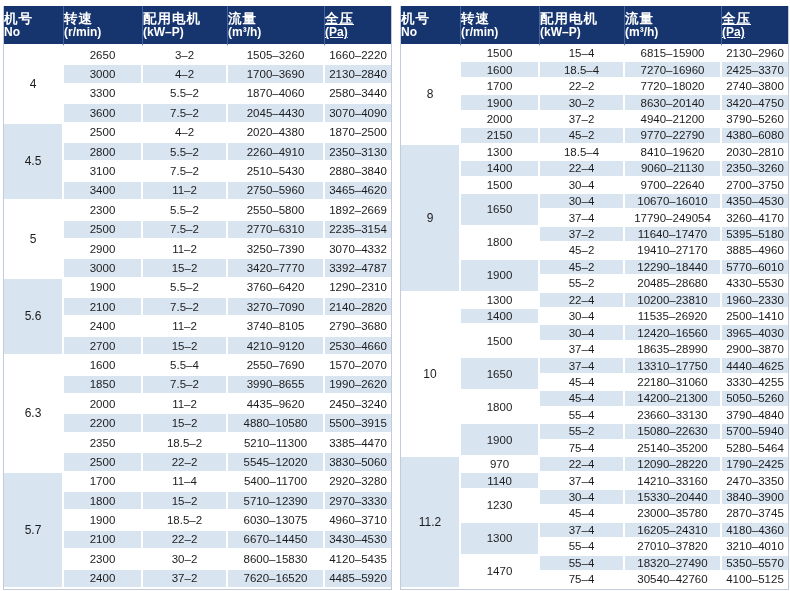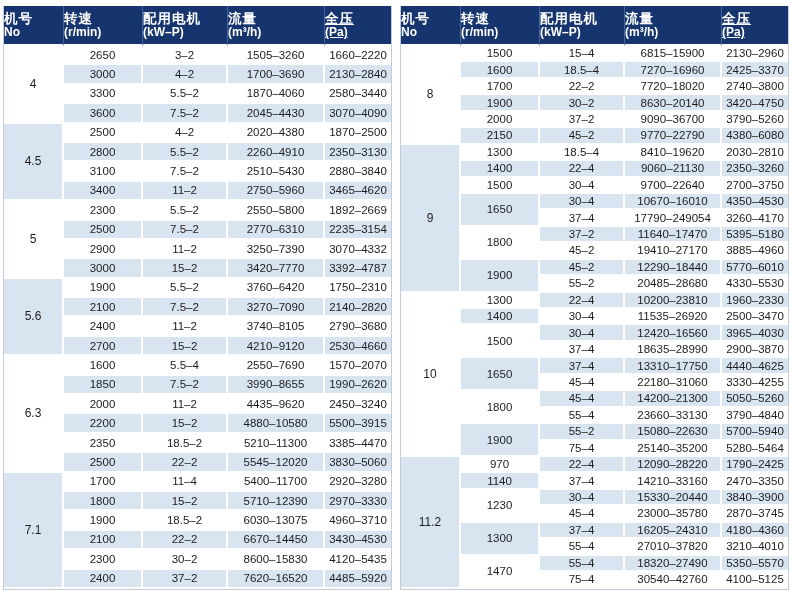--- a/index.html
+++ b/index.html
@@ -144,21 +144,21 @@
           <td class="b">3000</td>
           <td class="b">15–2</td>
           <td class="b">3420–7770</td>
           <td class="b">3392–4787</td>
         </tr>
         <tr>
           <td class="gcell b" rowspan="4">5.6</td>
           <td class="w">1900</td>
           <td class="w">5.5–2</td>
           <td class="w">3760–6420</td>
-          <td class="w">1750–2310</td>
+          <td class="w">1290–2310</td>
         </tr>
         <tr>
           <td class="b">2100</td>
           <td class="b">7.5–2</td>
           <td class="b">3270–7090</td>
           <td class="b">2140–2820</td>
         </tr>
         <tr>
           <td class="w">2400</td>
           <td class="w">11–2</td>
@@ -202,21 +202,21 @@
           <td class="w">5210–11300</td>
           <td class="w">3385–4470</td>
         </tr>
         <tr>
           <td class="b">2500</td>
           <td class="b">22–2</td>
           <td class="b">5545–12020</td>
           <td class="b">3830–5060</td>
         </tr>
         <tr>
-          <td class="gcell b" rowspan="6">7.1</td>
+          <td class="gcell b" rowspan="6">5.7</td>
           <td class="w">1700</td>
           <td class="w">11–4</td>
           <td class="w">5400–11700</td>
           <td class="w">2920–3280</td>
         </tr>
         <tr>
           <td class="b">1800</td>
           <td class="b">15–2</td>
           <td class="b">5710–12390</td>
           <td class="b">2970–3330</td>
@@ -301,21 +301,21 @@
         </tr>
         <tr>
           <td class="b">1900</td>
           <td class="b">30–2</td>
           <td class="b">8630–20140</td>
           <td class="b">3420–4750</td>
         </tr>
         <tr>
           <td class="w">2000</td>
           <td class="w">37–2</td>
-          <td class="w">9090–36700</td>
+          <td class="w">4940–21200</td>
           <td class="w">3790–5260</td>
         </tr>
         <tr>
           <td class="b">2150</td>
           <td class="b">45–2</td>
           <td class="b">9770–22790</td>
           <td class="b">4380–6080</td>
         </tr>
         <tr>
           <td class="gcell b" rowspan="9">9</td>
@@ -373,21 +373,21 @@
           <td class="gcell w" rowspan="10">10</td>
           <td class="w">1300</td>
           <td class="b">22–4</td>
           <td class="b">10200–23810</td>
           <td class="b">1960–2330</td>
         </tr>
         <tr>
           <td class="b">1400</td>
           <td class="w">30–4</td>
           <td class="w">11535–26920</td>
-          <td class="w">2500–3470</td>
+          <td class="w">2500–1410</td>
         </tr>
         <tr>
           <td class="w" rowspan="2">1500</td>
           <td class="b">30–4</td>
           <td class="b">12420–16560</td>
           <td class="b">3965–4030</td>
         </tr>
         <tr>
           <td class="w">37–4</td>
           <td class="w">18635–28990</td>

